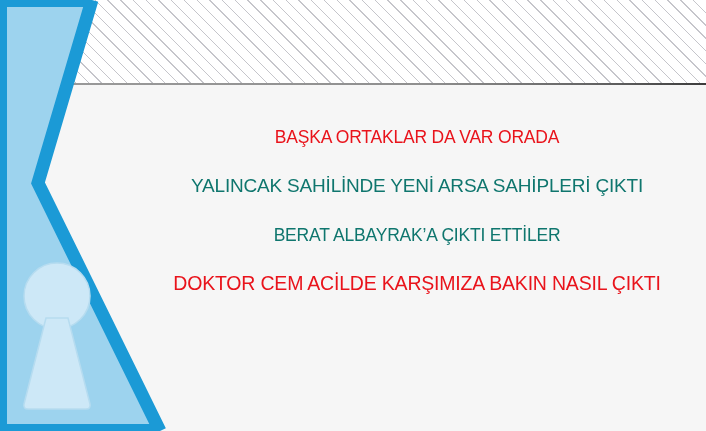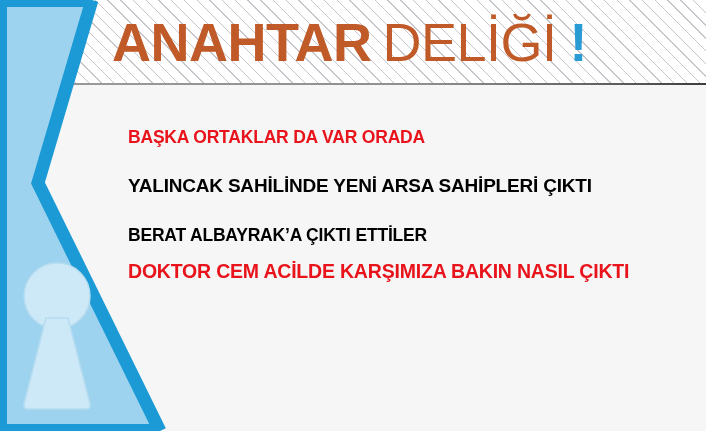--- a/index.html
+++ b/index.html
@@ -103,36 +103,36 @@
     top: 110px;
     width: 578px;
     height: 300px;
     display: flex;
     flex-direction: column;
     align-items: center;
     justify-content: flex-start;
   }
   .headline {
     width: 100%;
-    text-align: left;
-    font-weight: bold;
+    text-align: center;
+    font-weight: normal;
     font-size: 18px;
     letter-spacing: -0.2px;
     line-height: 1.1;
     white-space: nowrap;
     font-family: "Liberation Sans", sans-serif;
   }
   .hl-0 { margin-top: 18px; font-size: 17.5px; }
   .hl-1 { margin-top: 29px; font-size: 19px; }
   .hl-2 { margin-top: 28px; font-size: 19px; }
   .hl-3 { margin-top: 29px; font-size: 17.5px; }
-  .hl-4 { margin-top: 16px; font-size: 19.5px; }
+  .hl-4 { margin-top: 28px; font-size: 19.5px; }
 
   .c-red  { color: #e9131b; }
-  .c-dark { color: #000000; }
+  .c-dark { color: #0f766e; }
 </style>
 </head>
 <body>
 
 <div id="banner">
 
   <div class="header-strip"></div>
   <div class="header-rule"></div>
 
   <div class="body-area"></div>
@@ -151,25 +151,20 @@
 
     <g>
       <path d="M57 296
                m-33,0
                a33,33 0 1,0 66,0
                a33,33 0 1,0 -66,0 Z" fill="#cde8f7" stroke="#b6dcf0" stroke-width="1.5"></path>
       <path d="M46 318 L24 404 Q23 409 28 409 L86 409 Q91 409 90 404 L68 318 Z" fill="#cde8f7" stroke="#b6dcf0" stroke-width="1.5"></path>
     </g>
   </svg>
 
-  <div class="masthead">
-    <span class="title-strong">ANAHTAR</span>
-    <span class="title-light">DELİĞİ</span>
-    <span class="title-bang">!</span>
-  </div>
 
   <div class="headlines">
     <div class="headline hl-0 c-red">BAŞKA ORTAKLAR DA VAR ORADA</div>
     <div class="headline hl-1 c-dark">YALINCAK SAHİLİNDE YENİ ARSA SAHİPLERİ ÇIKTI</div>
     <div class="headline hl-3 c-dark">BERAT ALBAYRAK’A ÇIKTI ETTİLER</div>
     <div class="headline hl-4 c-red">DOKTOR CEM ACİLDE KARŞIMIZA BAKIN NASIL ÇIKTI</div>
   </div>
 
 </div>
 

